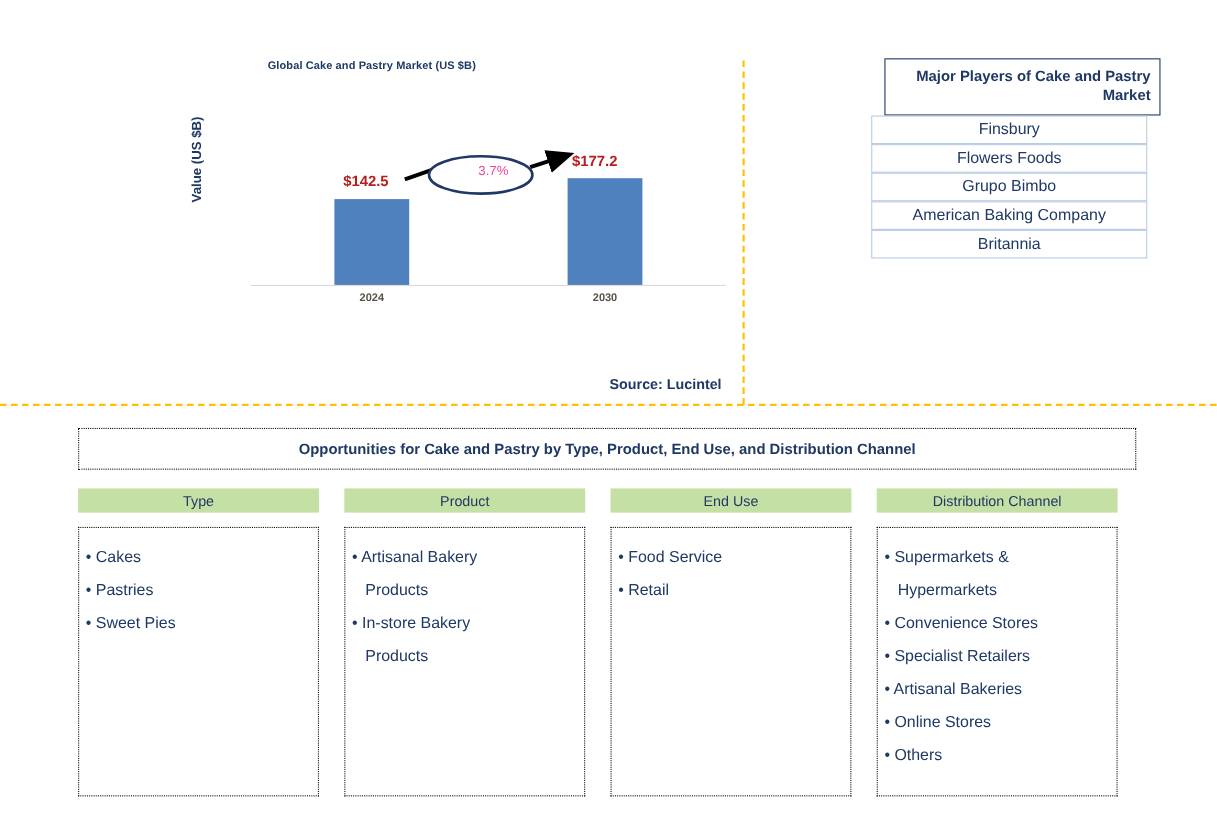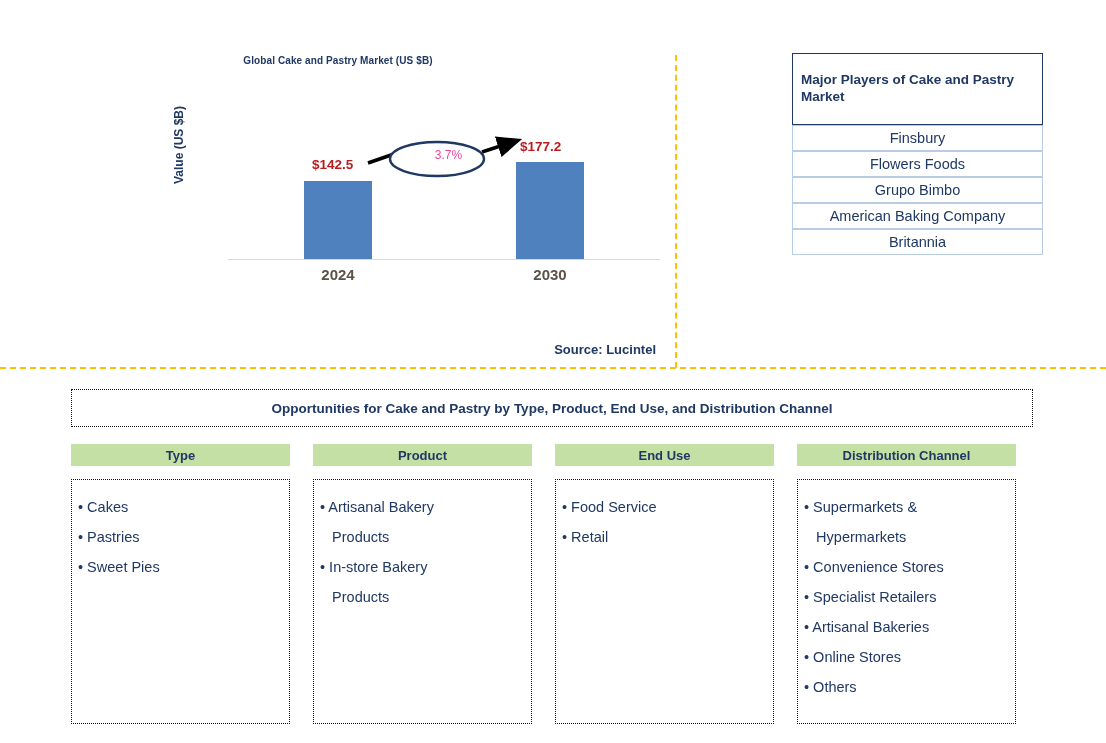--- a/index.html
+++ b/index.html
@@ -68,21 +68,21 @@
     color: #b91c1c;
     white-space: nowrap;
   }
   #value-2024 { left: 84px; top: 27px; }
   #value-2030 { left: 292px; top: 9px; }
   .year-label {
     position: absolute;
     top: 136px;
     width: 90px;
     text-align: center;
-    font-size: 15px;
+    font-size: 10px;
     font-weight: bold;
     color: #5A5247;
   }
   #year-2024 { left: 65px; }
   #year-2030 { left: 277px; }
   #cagr-svg {
     position: absolute;
     left: 0px; top: 0px;
     width: 432px; height: 160px;
     overflow: visible;
@@ -123,31 +123,32 @@
 
   
   #players-panel {
     position: absolute;
     left: 792px; top: 53px;
     width: 251px;
   }
   #players-title {
     box-sizing: border-box;
     width: 251px;
-    height: 72px;
+    height: 52px;
     border: 1.6px solid #1F3864;
     display: flex;
     align-items: center;
     justify-content: center;
-    text-align: left;
+    text-align: right;
     font-size: 13.5px;
     font-weight: bold;
     color: #1F3864;
     line-height: 1.25;
     padding: 0 8px;
+    margin-left: 12px;
   }
   .player-item {
     box-sizing: border-box;
     width: 251px;
     height: 26px;
     border: 1px solid #B8CCE4;
     display: flex;
     align-items: center;
     justify-content: center;
     font-size: 14.5px;
@@ -178,21 +179,21 @@
   }
   .column { width: 219px; }
   .col-header {
     box-sizing: border-box;
     height: 22px;
     background: #C5E0A5;
     display: flex;
     align-items: center;
     justify-content: center;
     font-size: 13px;
-    font-weight: bold;
+    font-weight: normal;
     color: #1F3864;
   }
   .col-body {
     box-sizing: border-box;
     margin-top: 13px;
     height: 245px;
     border: 1.5px dotted #111111;
     padding: 12px 6px 0 6px;
   }
   .bullet-item {

